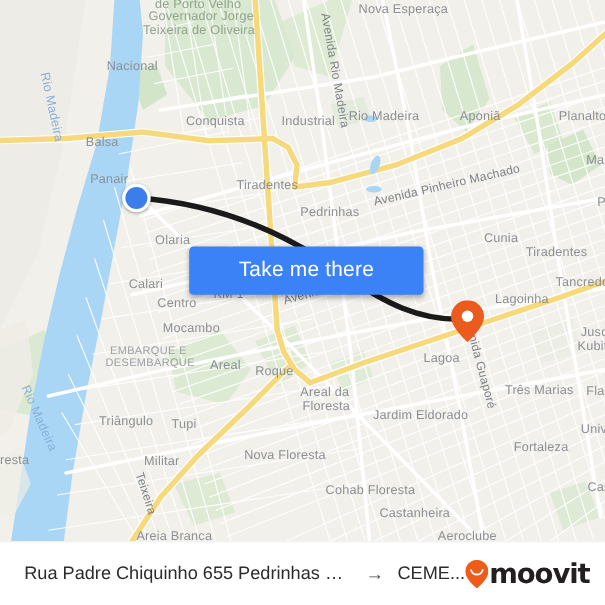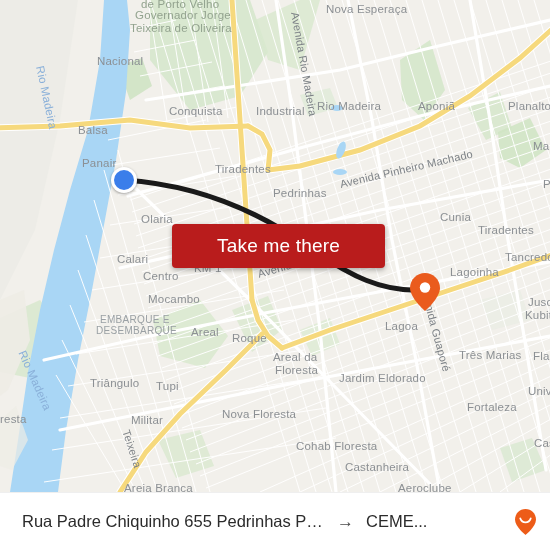--- a/index.html
+++ b/index.html
@@ -37,21 +37,21 @@
   }
   #origin-dot i{
     position:absolute;left:3px;top:3px;width:20px;height:20px;border-radius:50%;
     background:#3b7eea;display:block;
   }
   #dest-pin{position:absolute;left:410px;top:273px;width:30px;height:38px;}
 
   
   #take-me-there{
     position:absolute;left:172px;top:224px;width:213px;height:44px;
-    background:#b91c1c;border:none;border-radius:4px;
+    background:#3b82f6;border:none;border-radius:4px;
     color:#fff;font-size:19px;font-family:"Liberation Sans",sans-serif;
     letter-spacing:.2px;cursor:pointer;
     box-shadow:0 2px 5px rgba(0,0,0,.3);
     display:flex;align-items:center;justify-content:center;
     padding:0;
   }
 
   
   #attribution{
     position:absolute;left:0;top:462px;width:550px;height:22px;
@@ -340,15 +340,16 @@
     <span id="route-arrow">→</span>
     <span id="route-dest">CEME...</span>
 
     <div id="moovit-logo">
       <span style="display:block;line-height:0;">
         <svg viewBox="0 0 26 32" width="21" height="26">
           <path d="M13,0 C5.8,0 0,5.8 0,13 C0,22 13,32 13,32 C13,32 26,22 26,13 C26,5.8 20.2,0 13,0 Z" fill="#ed5c18"></path>
           <path d="M6.5,11.5 C6.5,11.5 8.2,16.4 13,16.4 C17.8,16.4 19.5,11.5 19.5,11.5" stroke="#ffffff" stroke-width="2.1" fill="none" stroke-linecap="round"></path>
         </svg>
       </span>
+      <span class="wordmark">moovit</span>
     </div>
   </div>
 </div>
 
 </body></html>

